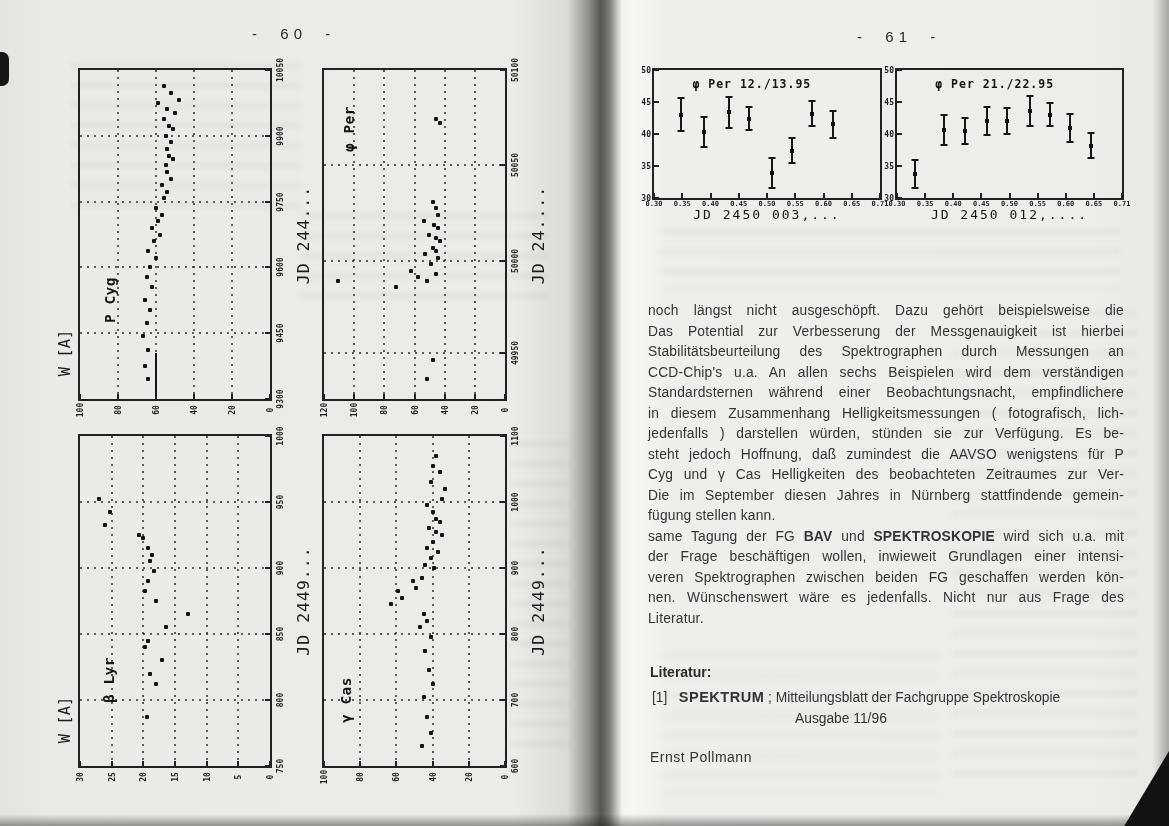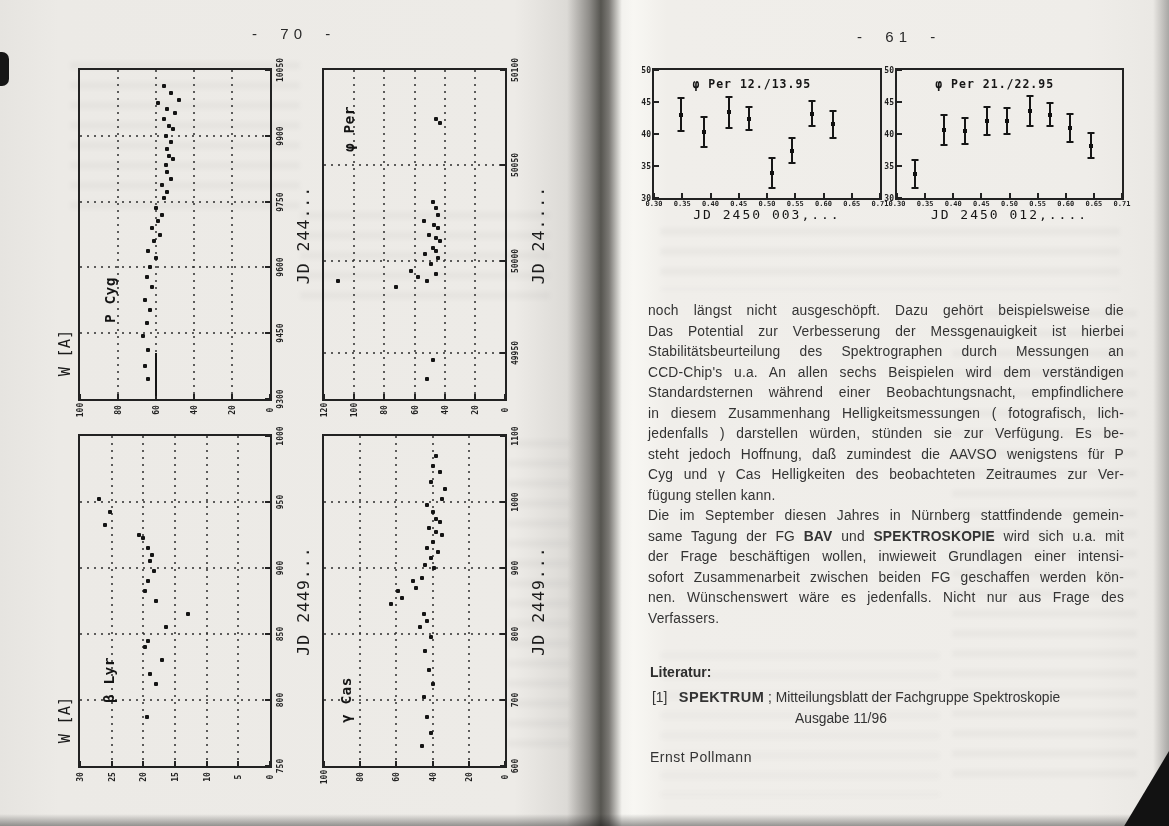--- a/index.html
+++ b/index.html
@@ -87,21 +87,21 @@
 
 <div class="scan">
 
   <div id="sm1" class="smudge sm-rows"></div>
   <div id="sm2" class="smudge sm-rows"></div>
   <div id="sm3" class="smudge sm-rows"></div>
   <div id="sm4" class="smudge sm-rows"></div>
   <div id="sm5" class="smudge sm-rows"></div>
   <div id="sm6" class="smudge sm-rows"></div>
 
-  <div id="hdr60" class="phdr">-  70  -</div>
+  <div id="hdr60" class="phdr">-  60  -</div>
   <div id="hdr61" class="phdr">-  61  -</div>
 
   <div id="plotA" class="bigplot">
       <span class="jdlab" style="top: 0%;">10050</span>
       <div class="tmr" style="top: 0%;"></div>
       <div class="hgrid" style="top: 20%;"></div>
       <span class="jdlab" style="top: 20%;">9900</span>
       <div class="tmr" style="top: 20%;"></div>
       <div class="hgrid" style="top: 40%;"></div>
       <span class="jdlab" style="top: 40%;">9750</span>
@@ -466,27 +466,27 @@
   <div id="para">
       <div class="tline"><span>noch längst nicht ausgeschöpft. Dazu gehört beispielsweise die</span></div>
       <div class="tline"><span>Das Potential zur Verbesserung der Messgenauigkeit ist hierbei</span></div>
       <div class="tline"><span>Stabilitätsbeurteilung des Spektrographen durch Messungen an</span></div>
       <div class="tline"><span>CCD-Chip's u.a. An allen sechs Beispielen wird dem verständigen</span></div>
       <div class="tline"><span>Standardsternen während einer Beobachtungsnacht, empfindlichere</span></div>
       <div class="tline"><span>in diesem Zusammenhang Helligkeitsmessungen ( fotografisch, lich-</span></div>
       <div class="tline"><span>jedenfalls ) darstellen würden, stünden sie zur Verfügung. Es be-</span></div>
       <div class="tline"><span>steht jedoch Hoffnung, daß zumindest die AAVSO wenigstens für P</span></div>
       <div class="tline"><span>Cyg und γ Cas Helligkeiten des beobachteten Zeitraumes zur Ver-</span></div>
+      <div class="tline"><span>Die im September diesen Jahres in Nürnberg stattfindende gemein-</span></div>
       <div class="tline nojust"><span>fügung stellen kann.</span></div>
-      <div class="tline"><span>Die im September diesen Jahres in Nürnberg stattfindende gemein-</span></div>
       <div class="tline"><span>same Tagung der FG </span><span class="b">BAV</span><span> und </span><span class="b">SPEKTROSKOPIE</span><span> wird sich u.a. mit</span></div>
       <div class="tline"><span>der Frage beschäftigen wollen, inwieweit Grundlagen einer intensi-</span></div>
-      <div class="tline"><span>sofort Zusammenarbeit zwischen beiden FG geschaffen werden kön-</span></div>
+      <div class="tline"><span>veren Spektrographen zwischen beiden FG geschaffen werden kön-</span></div>
       <div class="tline"><span>nen. Wünschenswert wäre es jedenfalls. Nicht nur aus Frage des</span></div>
-      <div class="tline nojust"><span>Verfassers.</span></div>
+      <div class="tline nojust"><span>Literatur.</span></div>
     </div>
   <div class="lit-heading">Literatur:</div>
   <div id="refline"><span>[1]   </span><span class="refname">SPEKTRUM</span><span> ; Mitteilungsblatt der Fachgruppe Spektroskopie</span></div>
   <div class="ausgabe">Ausgabe 11/96</div>
   <div class="author">Ernst Pollmann</div>
 
   <div id="speck" class="edge"></div>
   <div id="edge-right" class="edge"></div>
   <div id="edge-bottom" class="edge"></div>
   <div id="corner-black" class="edge"></div>

